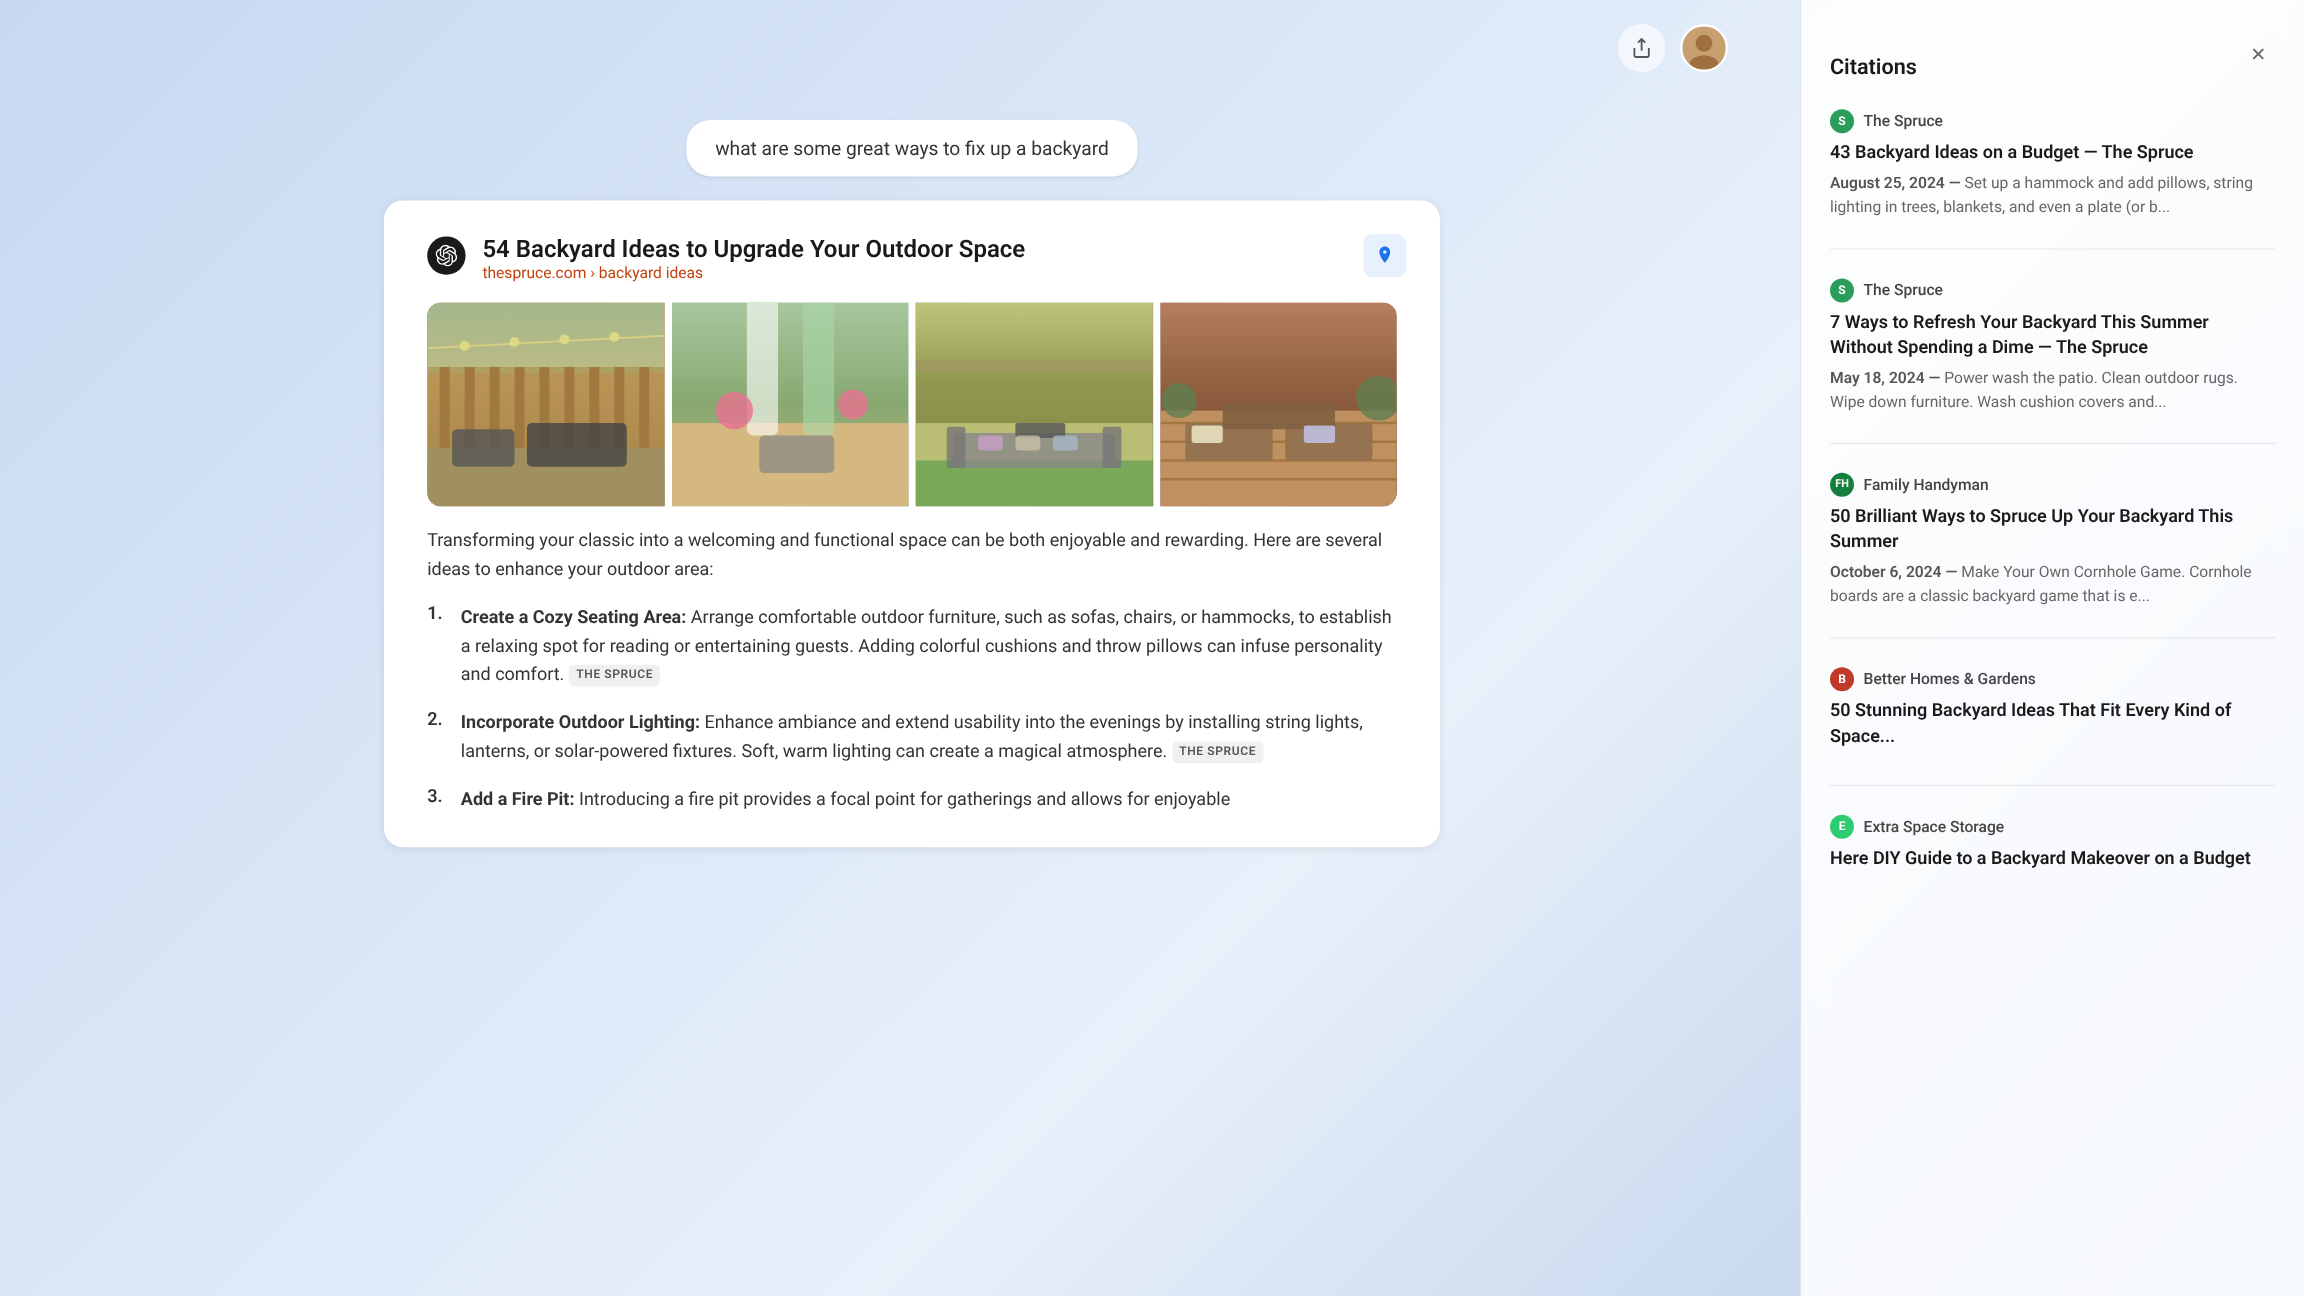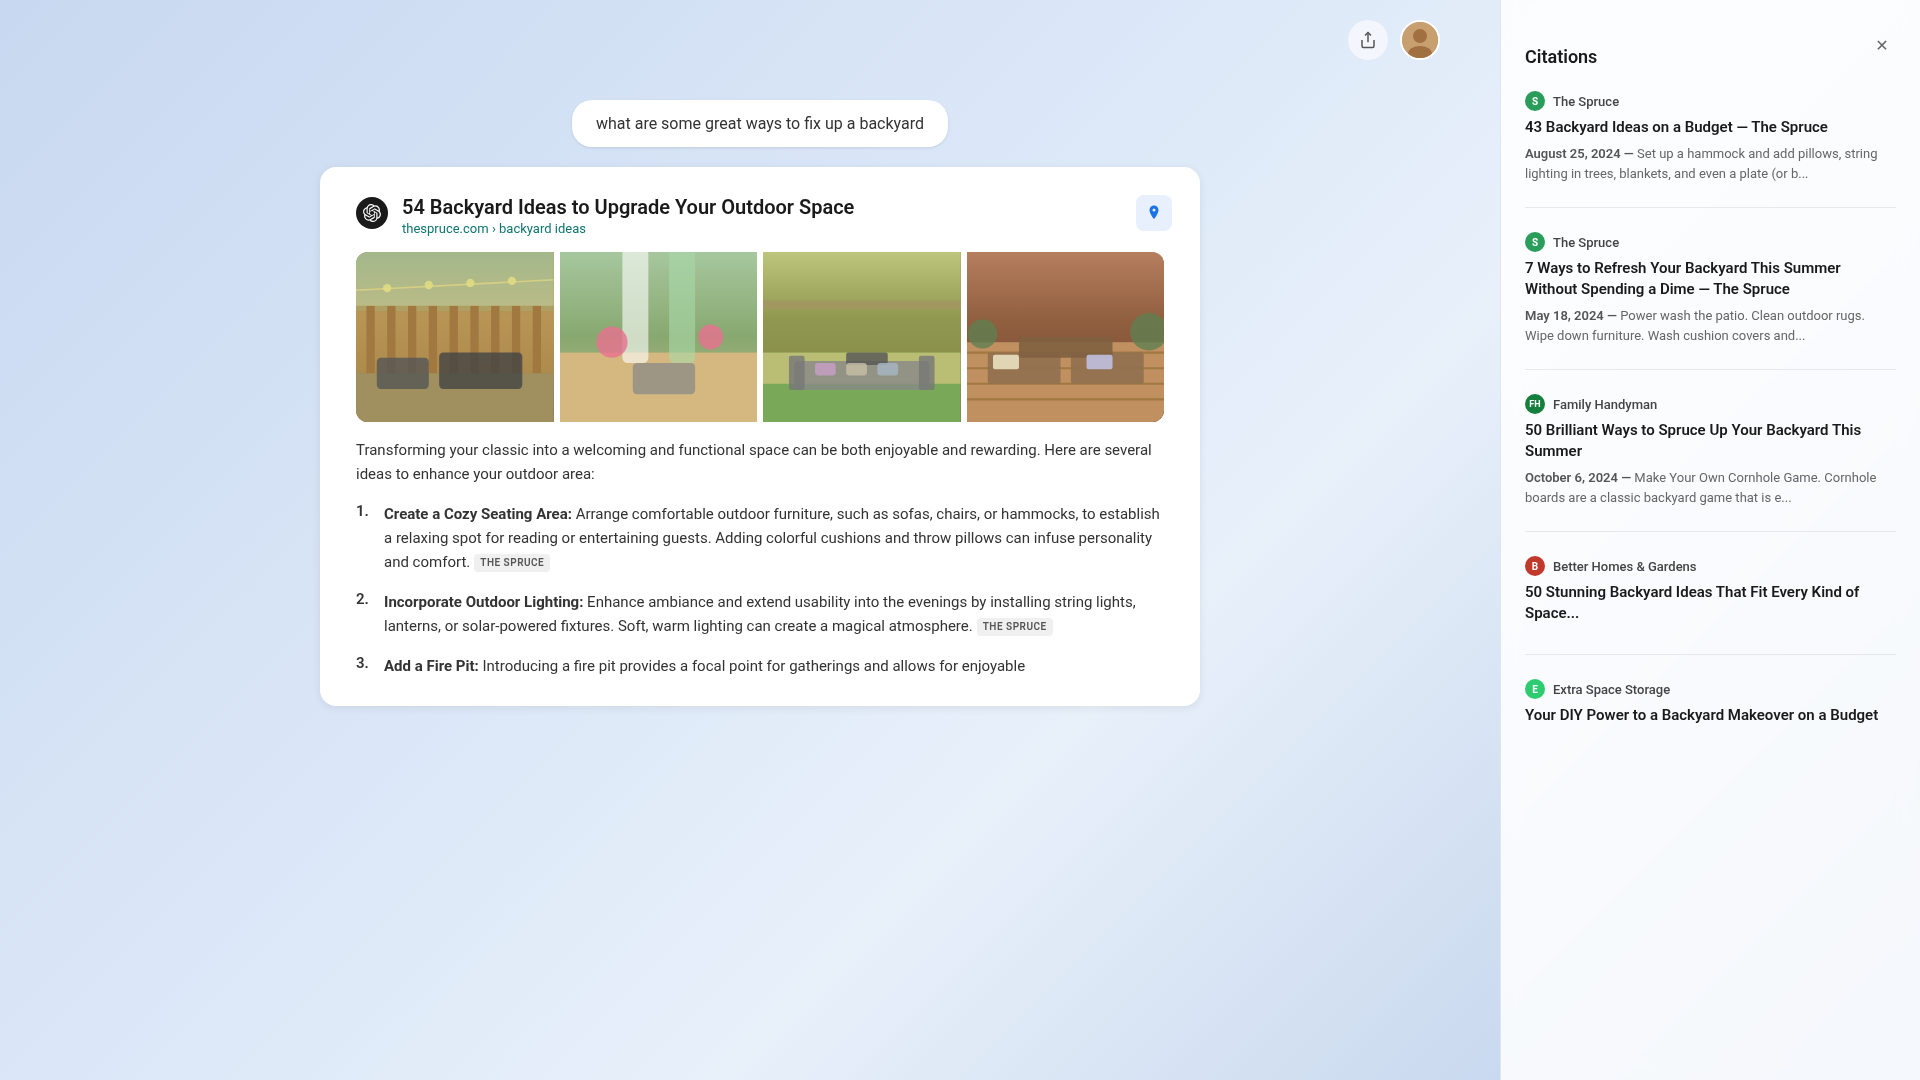--- a/index.html
+++ b/index.html
@@ -123,21 +123,21 @@
       margin-bottom: 2px;
     }
 
     .source-breadcrumb {
       font-size: 13px;
       color: #1a73e8;
       cursor: pointer;
     }
 
     .source-breadcrumb span {
-      color: #0f766e;
+      color: #c2410c;
     }
 
     .bookmark-btn {
       width: 36px;
       height: 36px;
       border-radius: 8px;
       background: #e8f0fe;
       border: none;
       cursor: pointer;
       display: flex;
@@ -576,16 +576,16 @@
         <div class="source-favicon favicon-bhg">B</div>
         <span class="source-name">Better Homes &amp; Gardens</span>
       </div>
       <div class="citation-title">50 Stunning Backyard Ideas That Fit Every Kind of Space...</div>
     </div>
       <div class="citation-item">
       <div class="citation-source">
         <div class="source-favicon favicon-ess">E</div>
         <span class="source-name">Extra Space Storage</span>
       </div>
-      <div class="citation-title">Your DIY Power to a Backyard Makeover on a Budget</div>
+      <div class="citation-title">Here DIY Guide to a Backyard Makeover on a Budget</div>
     </div>
     </div>
 </div>
 
 </body></html>

